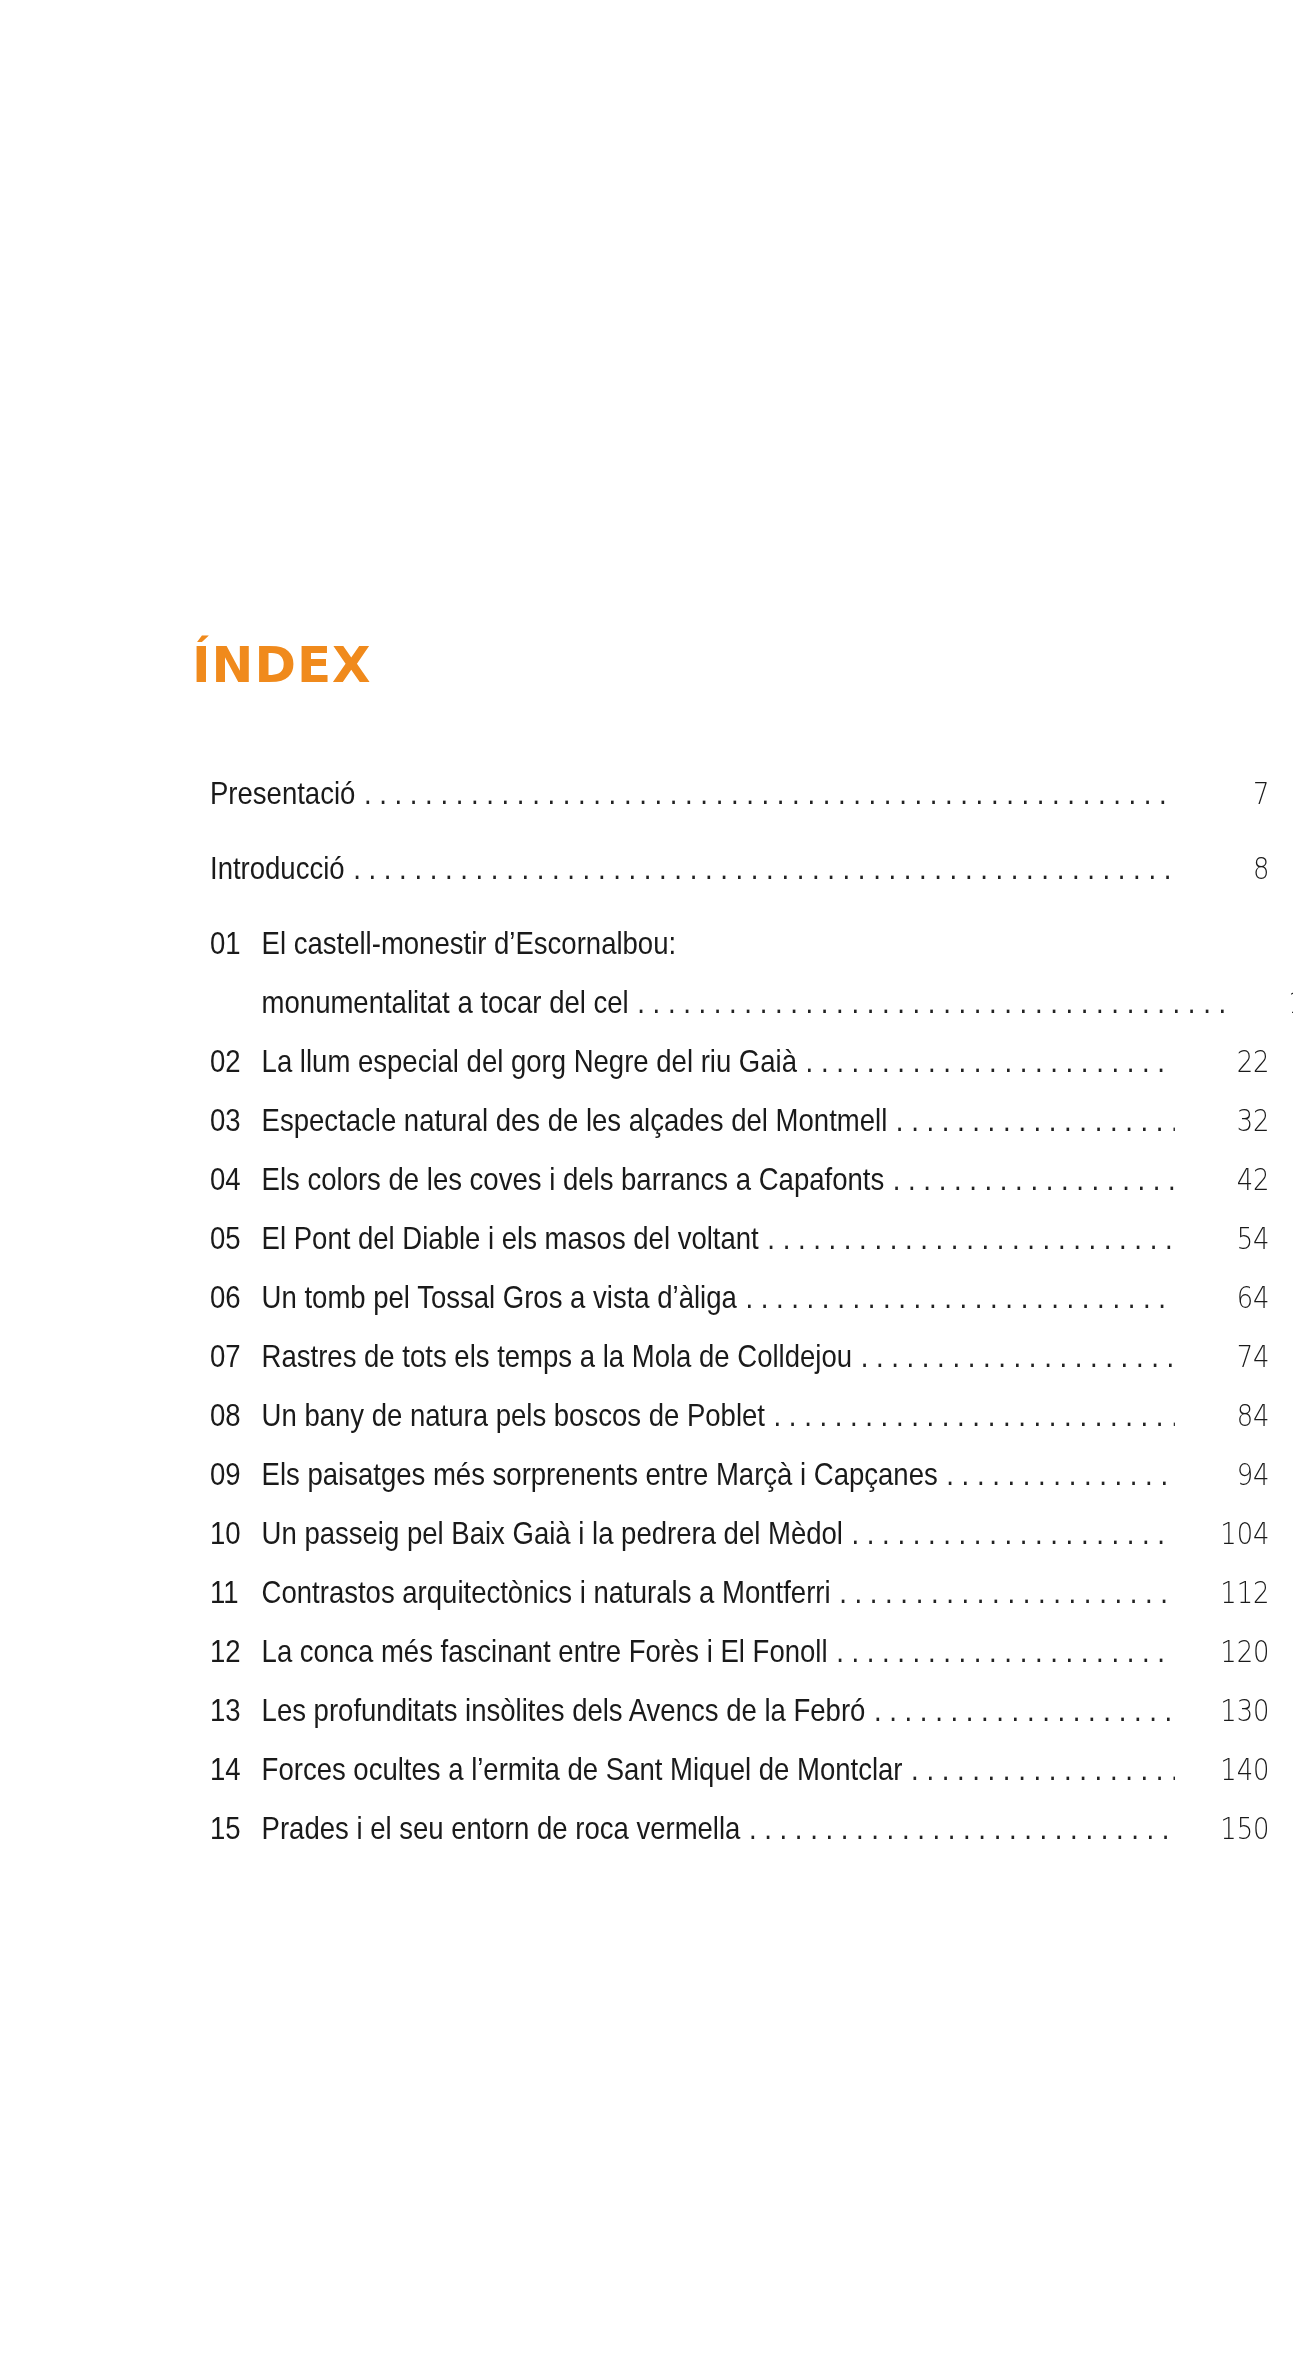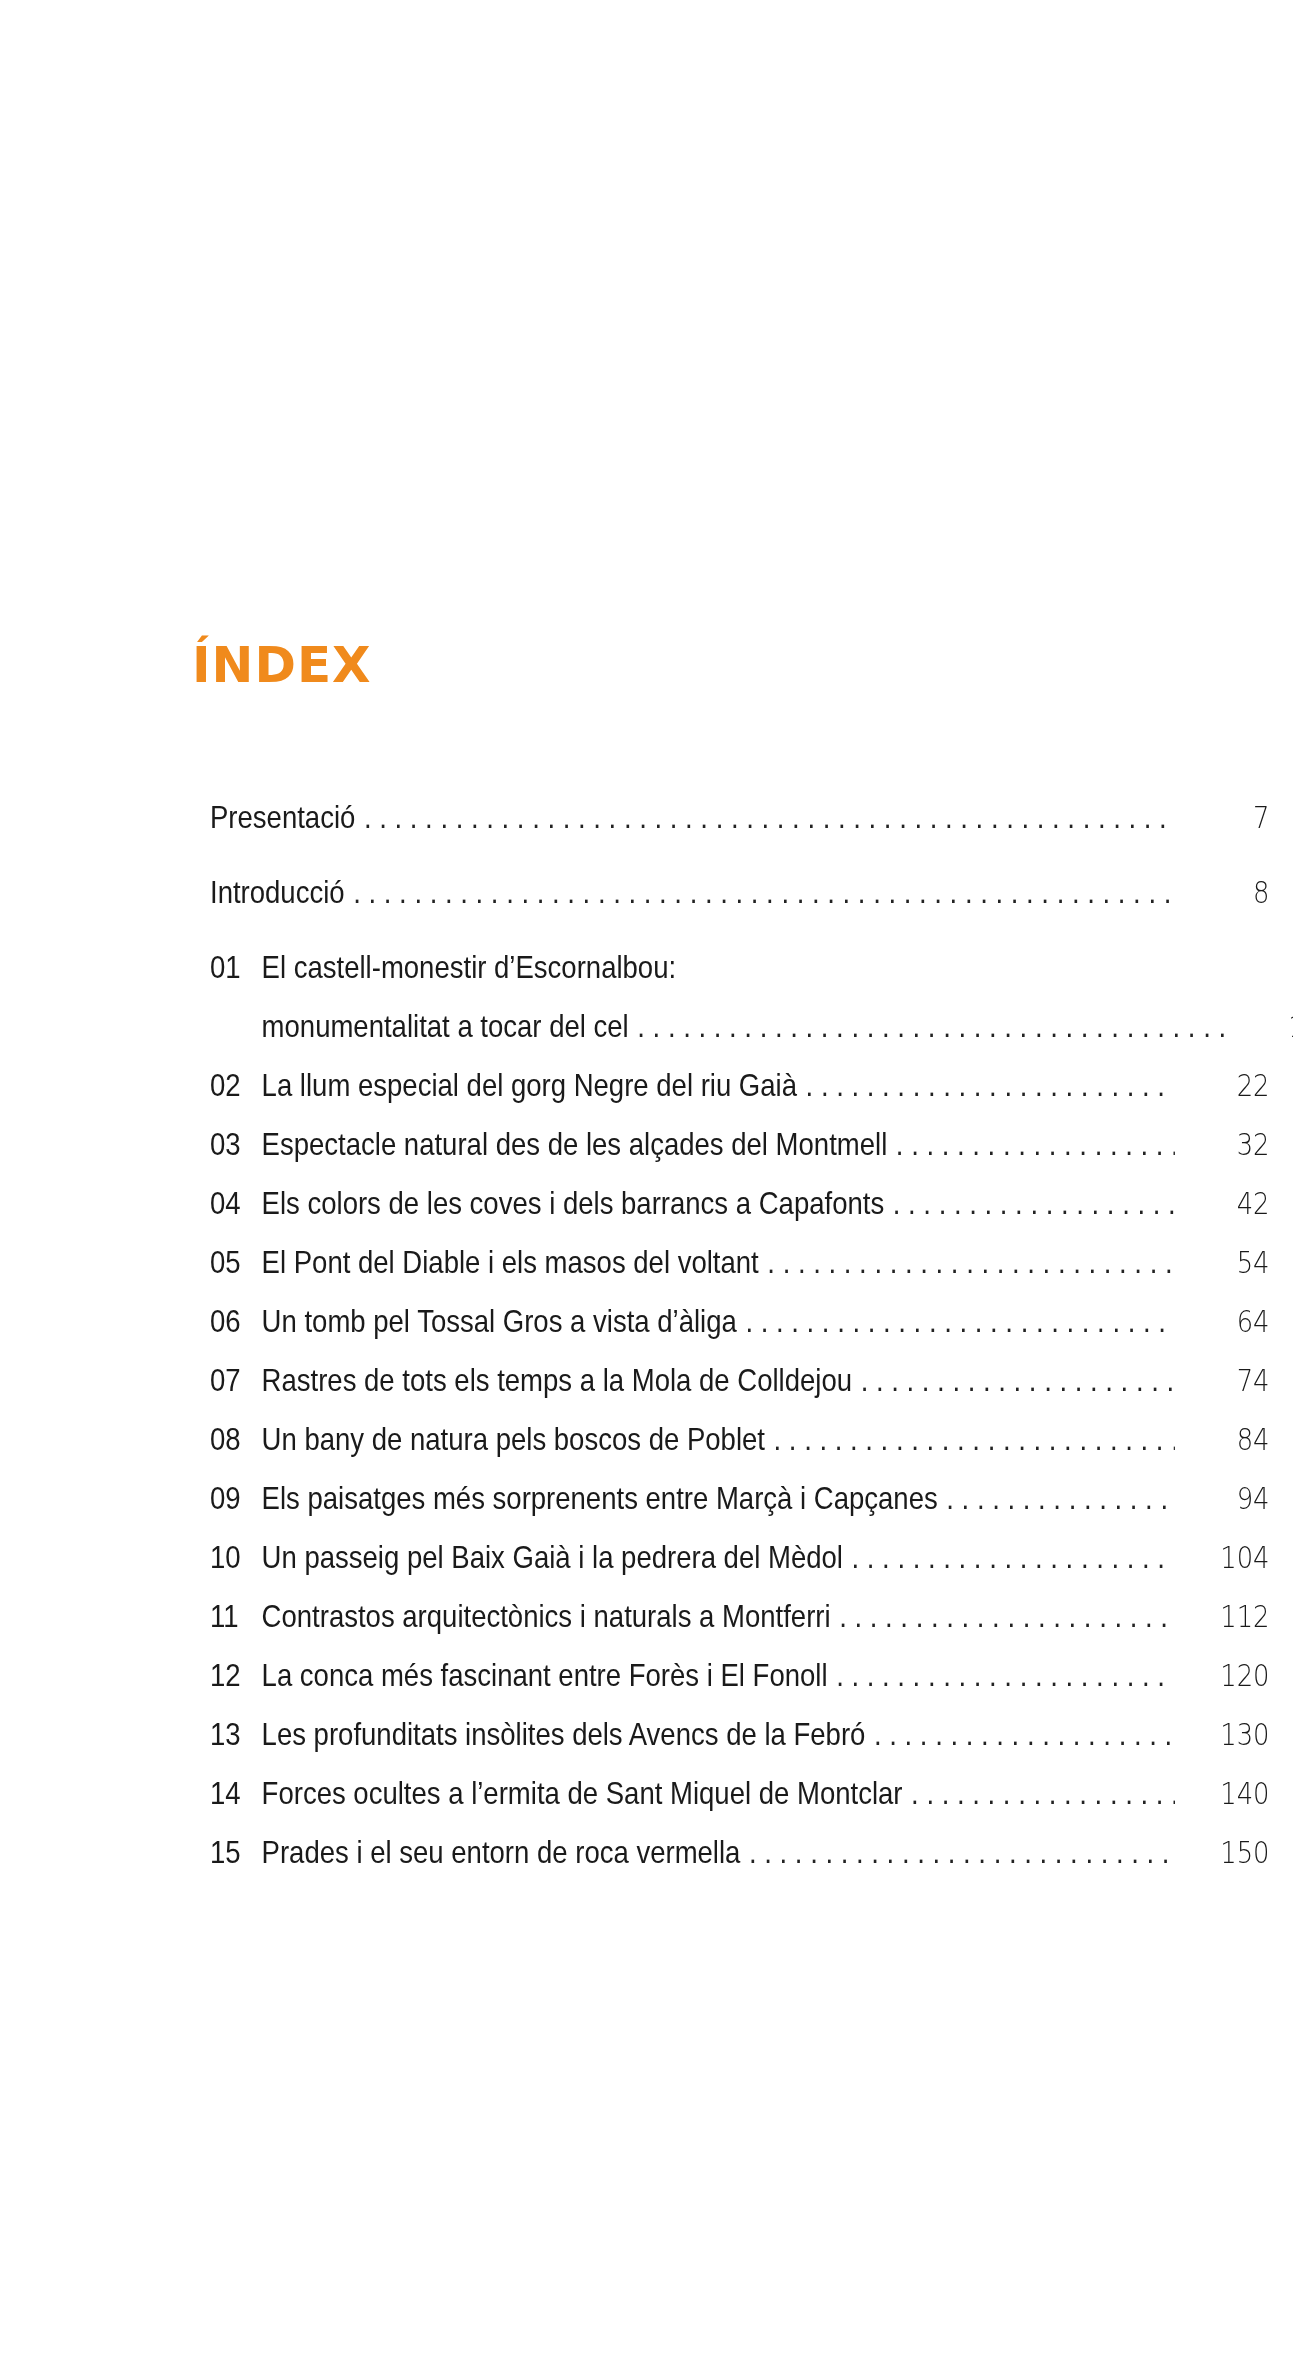--- a/index.html
+++ b/index.html
@@ -12,21 +12,21 @@
     color: #1a1a1a;
   }
   .page { position: absolute; left: 0; top: 0; width: 1293px; height: 2378px; }
   .title {
     position: absolute; left: 192px; top: 636px;
     font-family: "DejaVu Sans", sans-serif;
     font-weight: bold; font-size: 50px; letter-spacing: 1px;
     color: #f08a1c;
     margin: 0;
   }
-  .toc { position: absolute; left: 210px; top: 788px; width: 1060px; }
+  .toc { position: absolute; left: 210px; top: 764px; width: 1060px; }
   .row {
     position: relative; height: 59px;
     display: flex; align-items: baseline;
     font-size: 32px; line-height: 59px;
     transform: scaleX(0.86); transform-origin: left center;
     width: 1232px;
   }
   .row.gap { margin-bottom: 16px; }
   .num { width: 60px; flex: none; }
   .label { flex: none; white-space: nowrap; }

